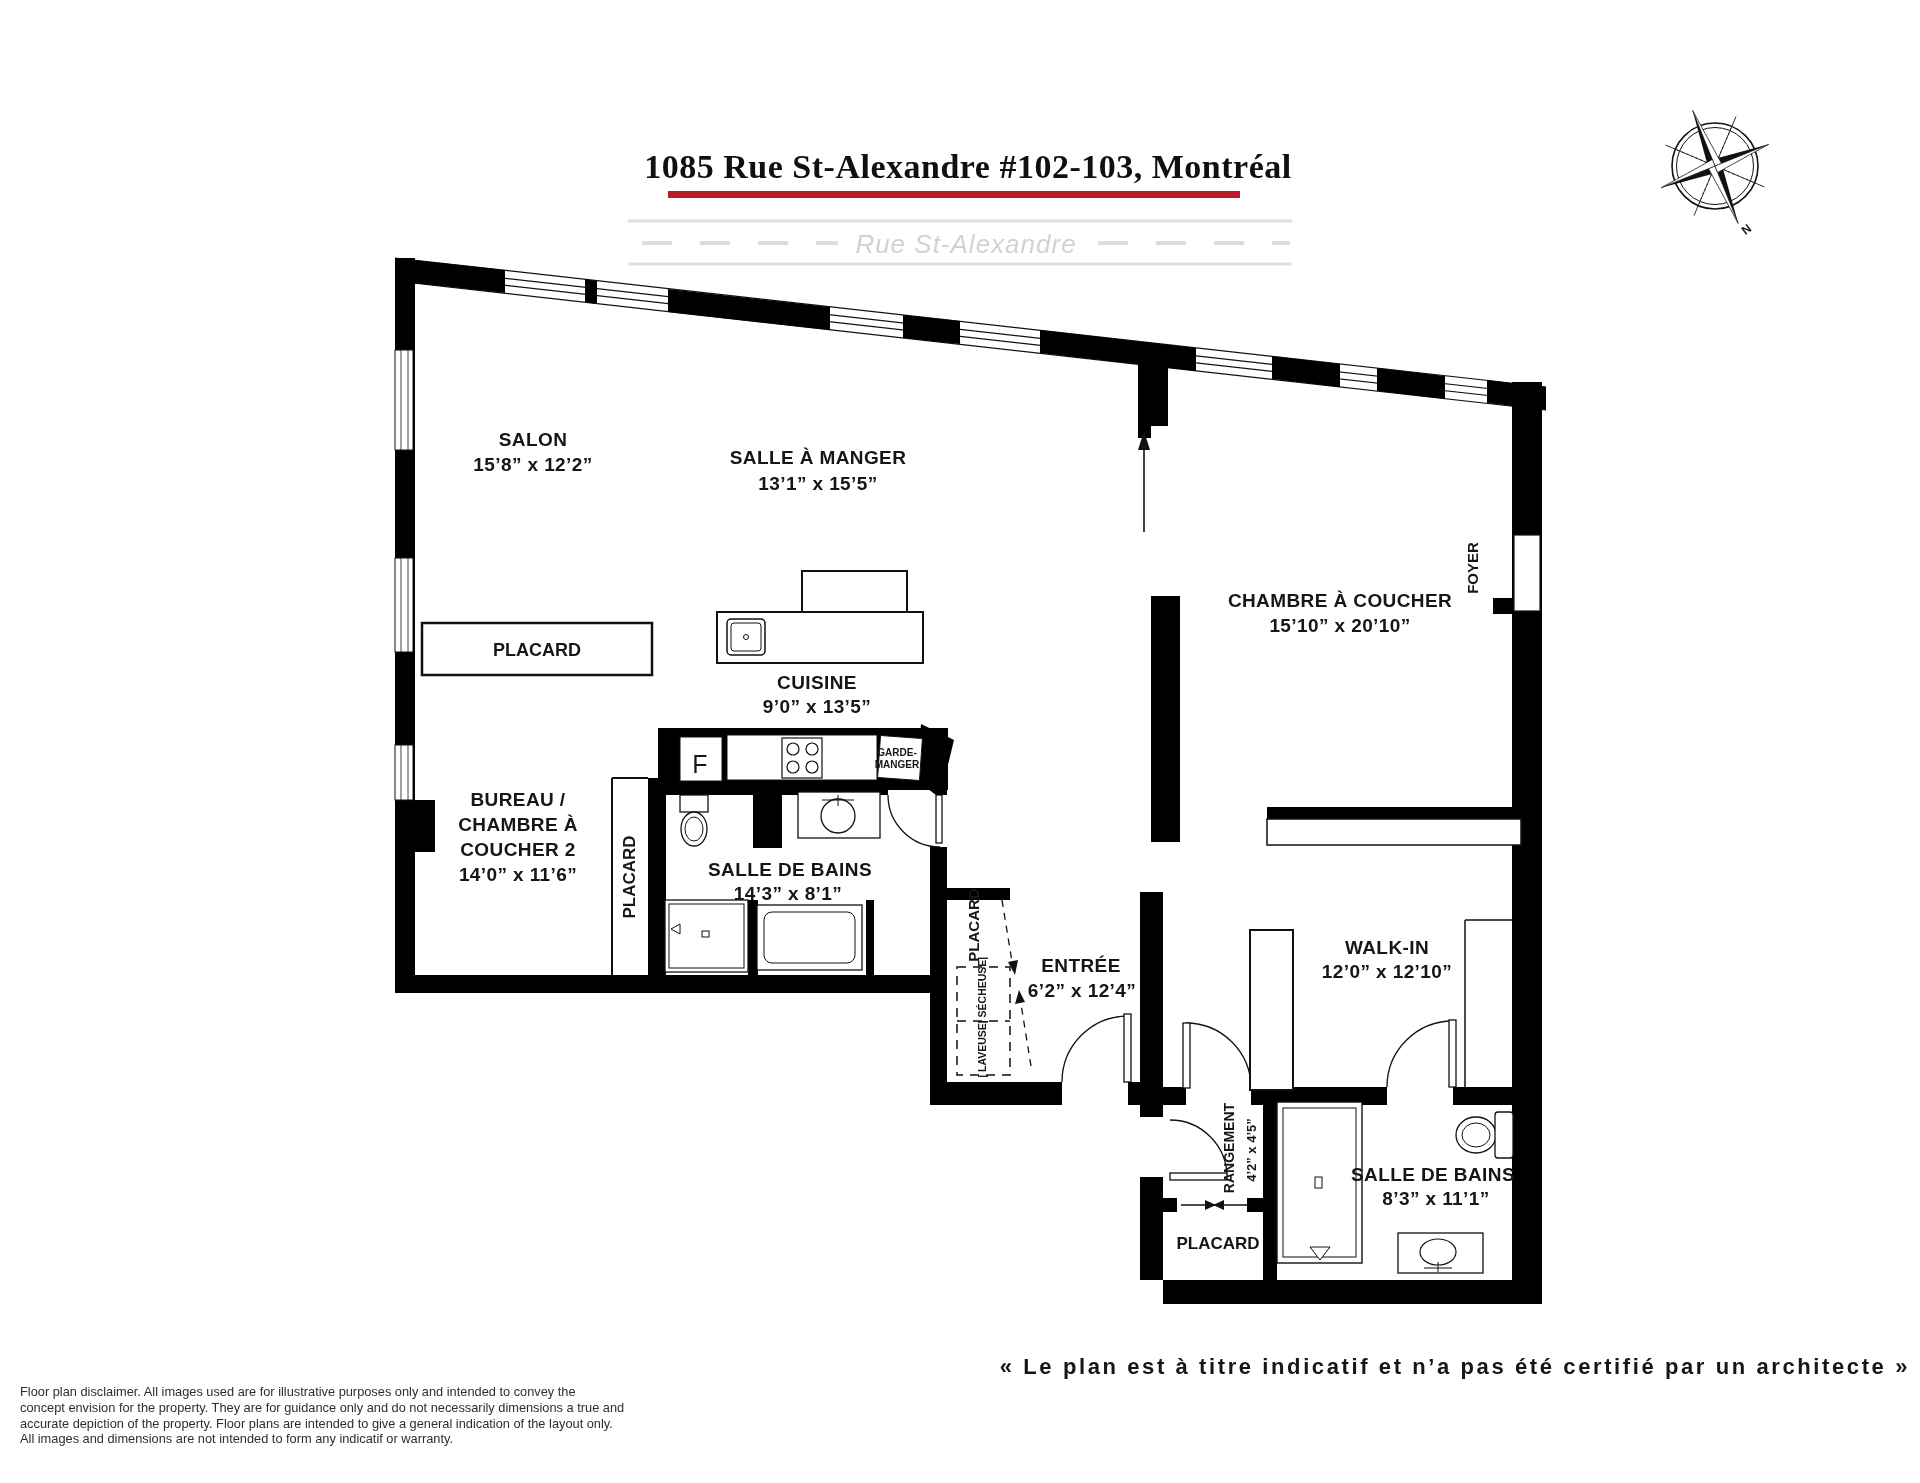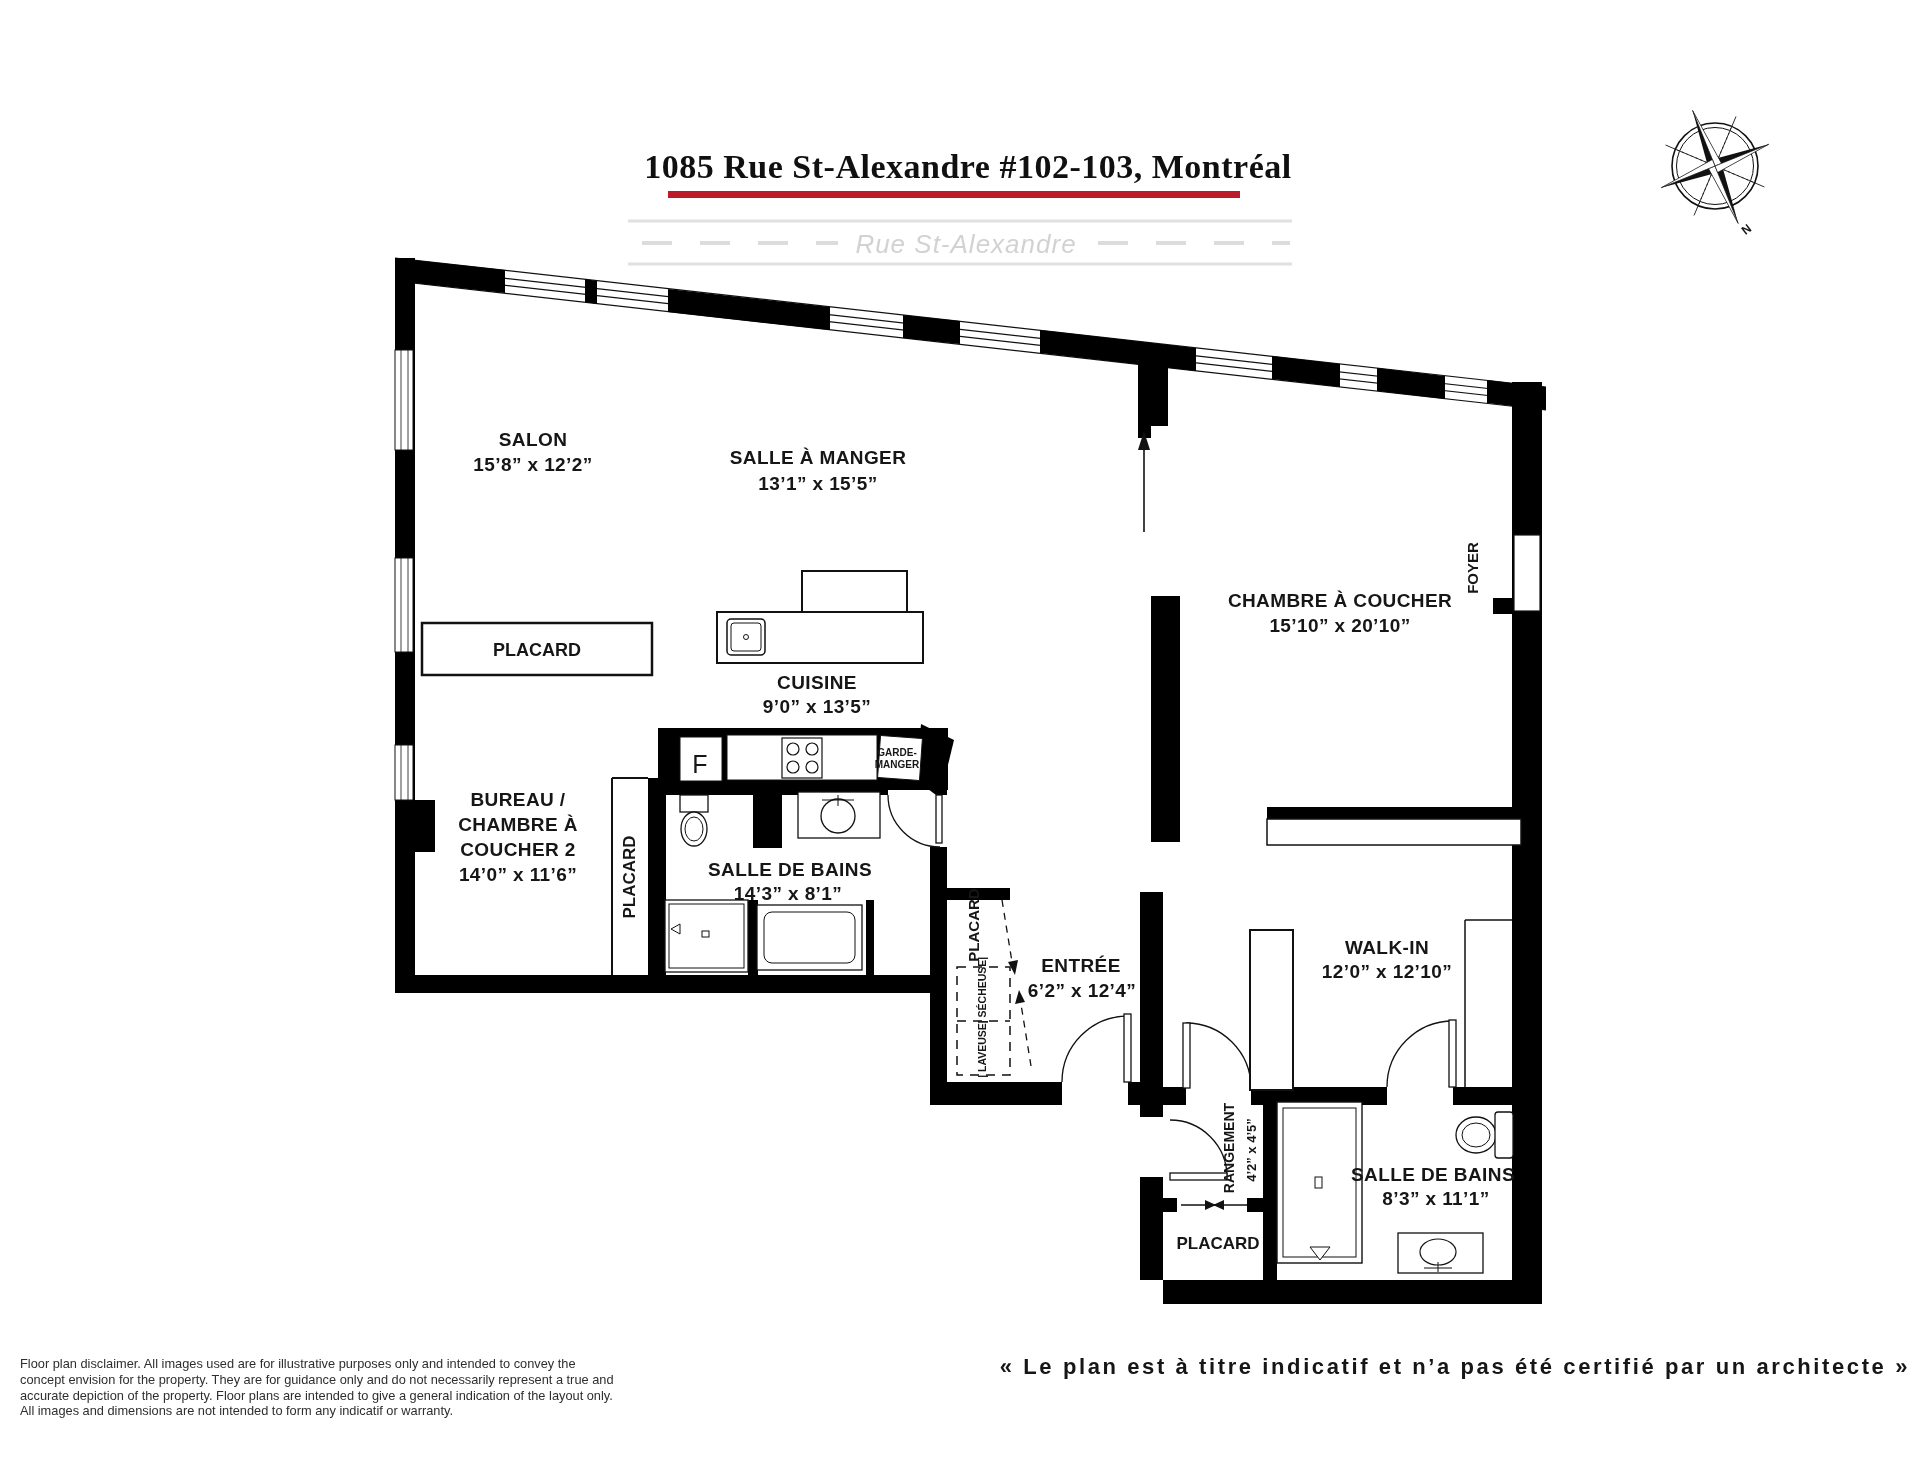--- a/index.html
+++ b/index.html
@@ -3,21 +3,21 @@
 <meta charset="utf-8">
 <style>
   html,body{margin:0;padding:0;background:#ffffff;}
   #stage{position:relative;width:1920px;height:1483px;background:#fff;overflow:hidden;
          font-family:"Liberation Sans",sans-serif;}
   #plan-svg{position:absolute;left:0;top:0;}
   .title{position:absolute;left:0;top:148px;width:1920px;text-align:center;
          font-family:Liberation Serif, serif;font-weight:bold;font-size:34px;color:#101010;
          letter-spacing:0.5px;margin-left:8px;}
   .title-underline{position:absolute;left:668px;top:191px;width:572px;height:7px;background:#bb1b2b;}
-  .disclaimer{position:absolute;left:20px;top:1356px;font-size:12.8px;line-height:15.8px;color:#2e2e2e;}
+  .disclaimer{position:absolute;left:20px;top:1384px;font-size:12.8px;line-height:15.8px;color:#2e2e2e;}
   .cert-note{position:absolute;right:10px;top:1354px;font-size:22px;color:#161616;
              letter-spacing:2.6px;white-space:nowrap;font-weight:bold;}
   svg text{fill:#161616;}
   .room-name{font-size:19px;font-weight:600;letter-spacing:0.4px;}
   .room-dims{font-size:19px;font-weight:600;letter-spacing:0.4px;}
   .small-label{font-size:15px;font-weight:600;}
   .tiny-label{font-size:10.5px;font-weight:600;}
   .street-name{font-size:26px;font-style:italic;fill:#d2d2d2;letter-spacing:1px;}
 </style>
 </head>
@@ -309,19 +309,19 @@
       <text x="897" y="768" text-anchor="middle" font-size="10" font-weight="600">MANGER</text>
       <text x="1478" y="568" text-anchor="middle" class="small-label" transform="rotate(-90 1478 568)">FOYER</text>
       <text x="700" y="773" text-anchor="middle" font-size="25">F</text>
       <text x="986" y="1049" text-anchor="middle" class="tiny-label" transform="rotate(-90 986 1049)">| LAVEUSE|</text>
       <text x="986" y="990" text-anchor="middle" class="tiny-label" transform="rotate(-90 986 990)">| SÉCHEUSE|</text>
     </g>
   </svg>
 
   <div class="disclaimer">
     <div>Floor plan disclaimer. All images used are for illustrative purposes only and intended to convey the</div>
-    <div>concept envision for the property. They are for guidance only and do not necessarily represent a true and</div>
+    <div>concept envision for the property. They are for guidance only and do not necessarily dimensions a true and</div>
     <div>accurate depiction of the property. Floor plans are intended to give a general indication of the layout only.</div>
     <div>All images and dimensions are not intended to form any indicatif or warranty.</div>
   </div>
 
   <div class="cert-note">« Le plan est à titre indicatif et n’a pas été certifié par un architecte »</div>
 </div>
 
 </body></html>

